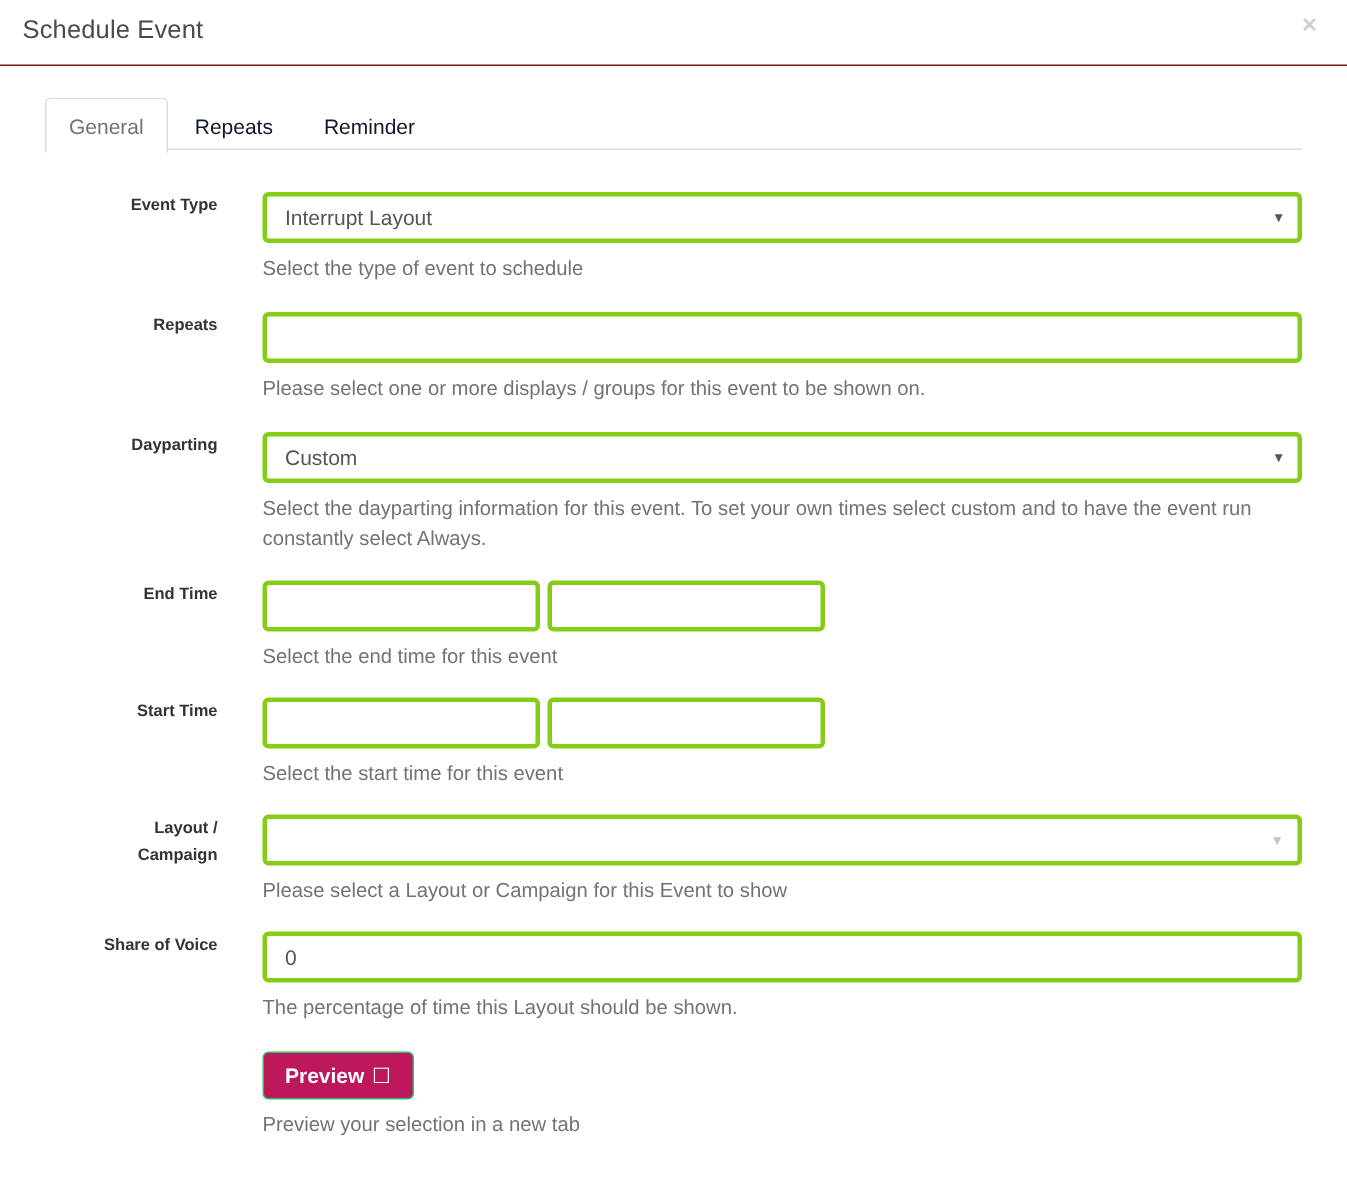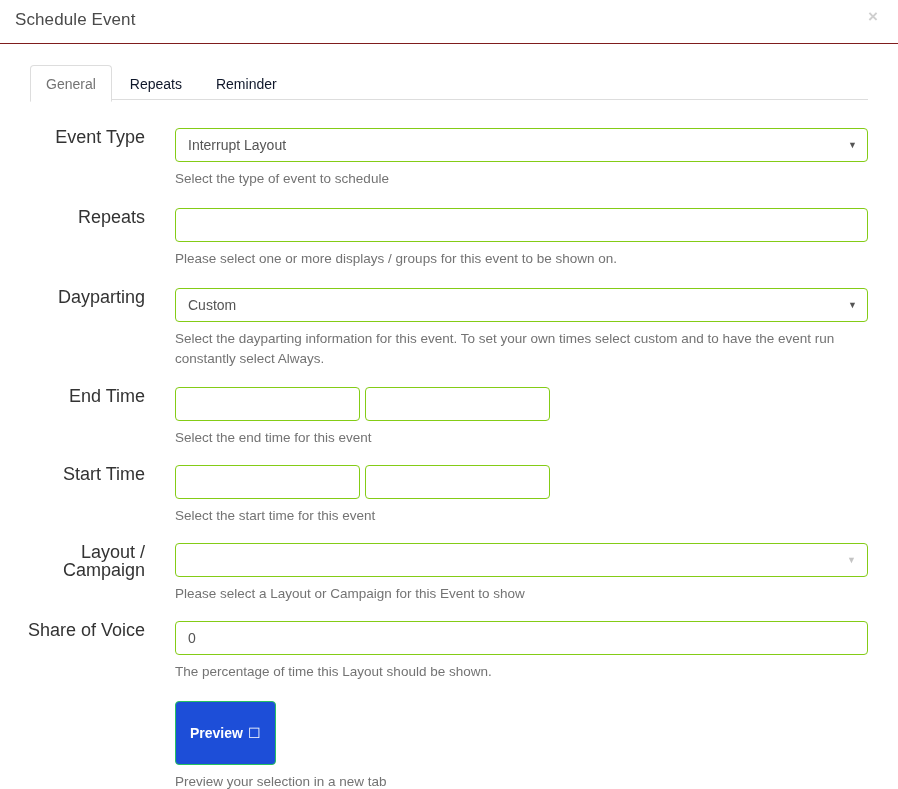--- a/index.html
+++ b/index.html
@@ -94,33 +94,33 @@
   }
   .form-row {
     position: relative;
     min-height: 10px;
   }
   .ctrl-label {
     position: absolute;
     left: 0;
     width: 145px;
     text-align: right;
-    font-weight: normal;
-    font-size: 18px;
+    font-weight: bold;
+    font-size: 11px;
     color: #333333;
     line-height: 18px;
   }
   .ctrl-area {
     margin-left: 175px;
   }
 
   .inp {
     box-sizing: border-box;
     height: 34px;
-    border: 1px solid #84cc16;
+    border: 3px solid #84cc16;
     border-radius: 4px;
     background: #ffffff;
     font-family: "Liberation Sans", sans-serif;
     font-size: 14px;
     color: #555555;
     padding: 6px 12px;
     outline: none;
     display: block;
   }
   .inp.wide { width: 693px; }
@@ -160,29 +160,29 @@
     margin-top: 7px;
     font-size: 13.5px;
     line-height: 20px;
     color: #737373;
     max-width: 690px;
   }
 
   
   .btn-preview {
     display: inline-block;
-    background: #1d4ed8;
+    background: #be185d;
     border: 1px solid #27c160;
     border-radius: 4px;
     color: #ffffff;
     font-family: "Liberation Sans", sans-serif;
     font-size: 14px;
     font-weight: bold;
     line-height: 18px;
-    padding: 22px 14px;
+    padding: 6px 14px;
     cursor: pointer;
   }
   .btn-preview .glyph {
     font-weight: normal;
     margin-left: 5px;
   }
 </style>
 </head>
 <body>
 

